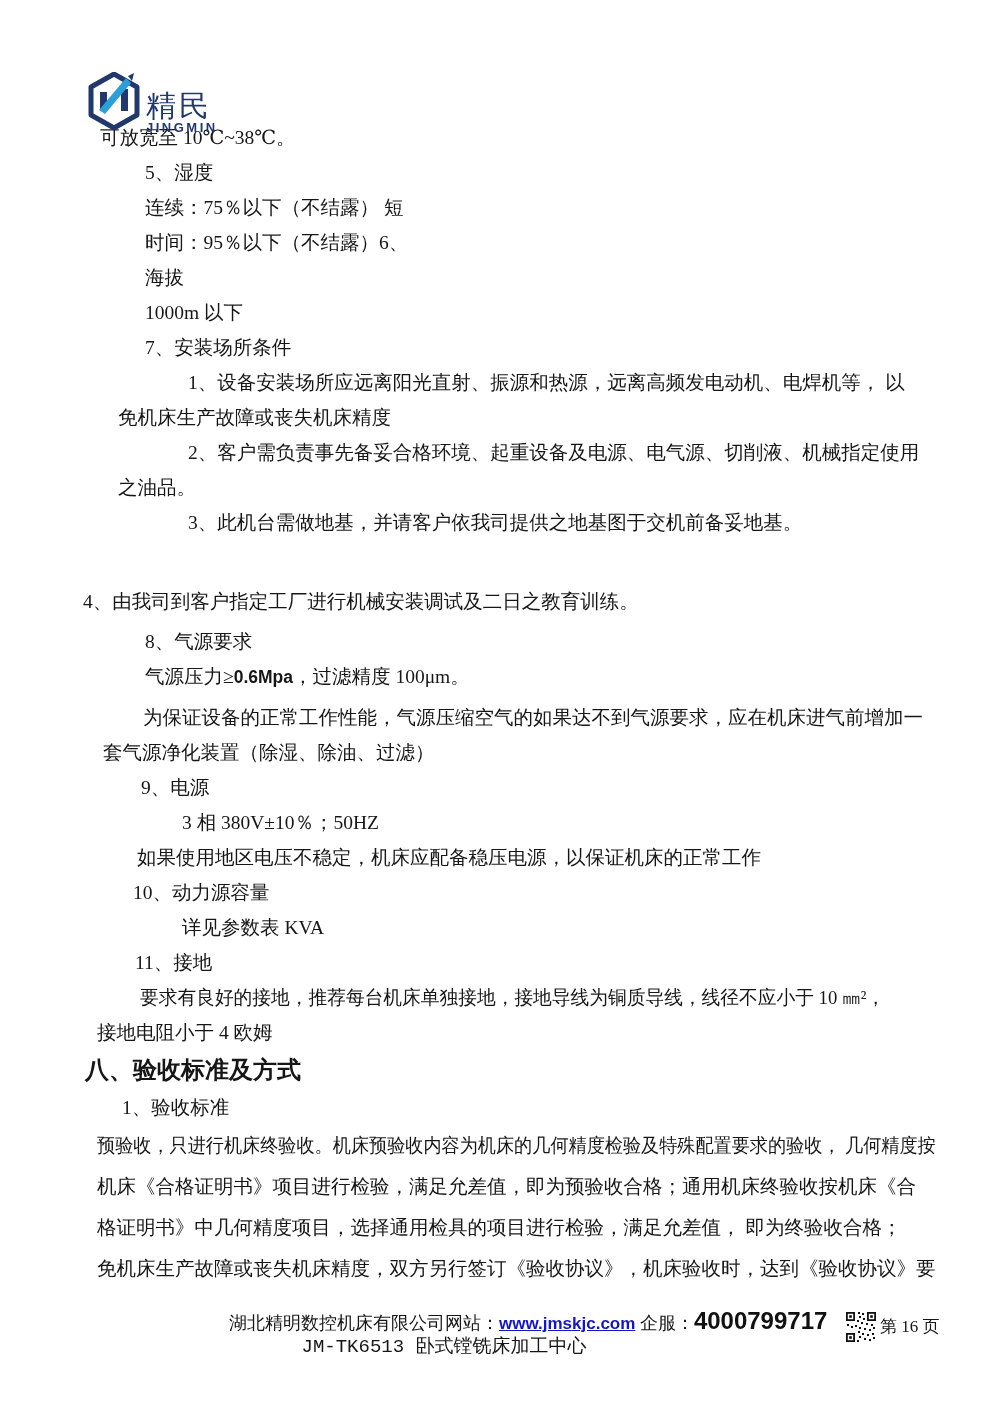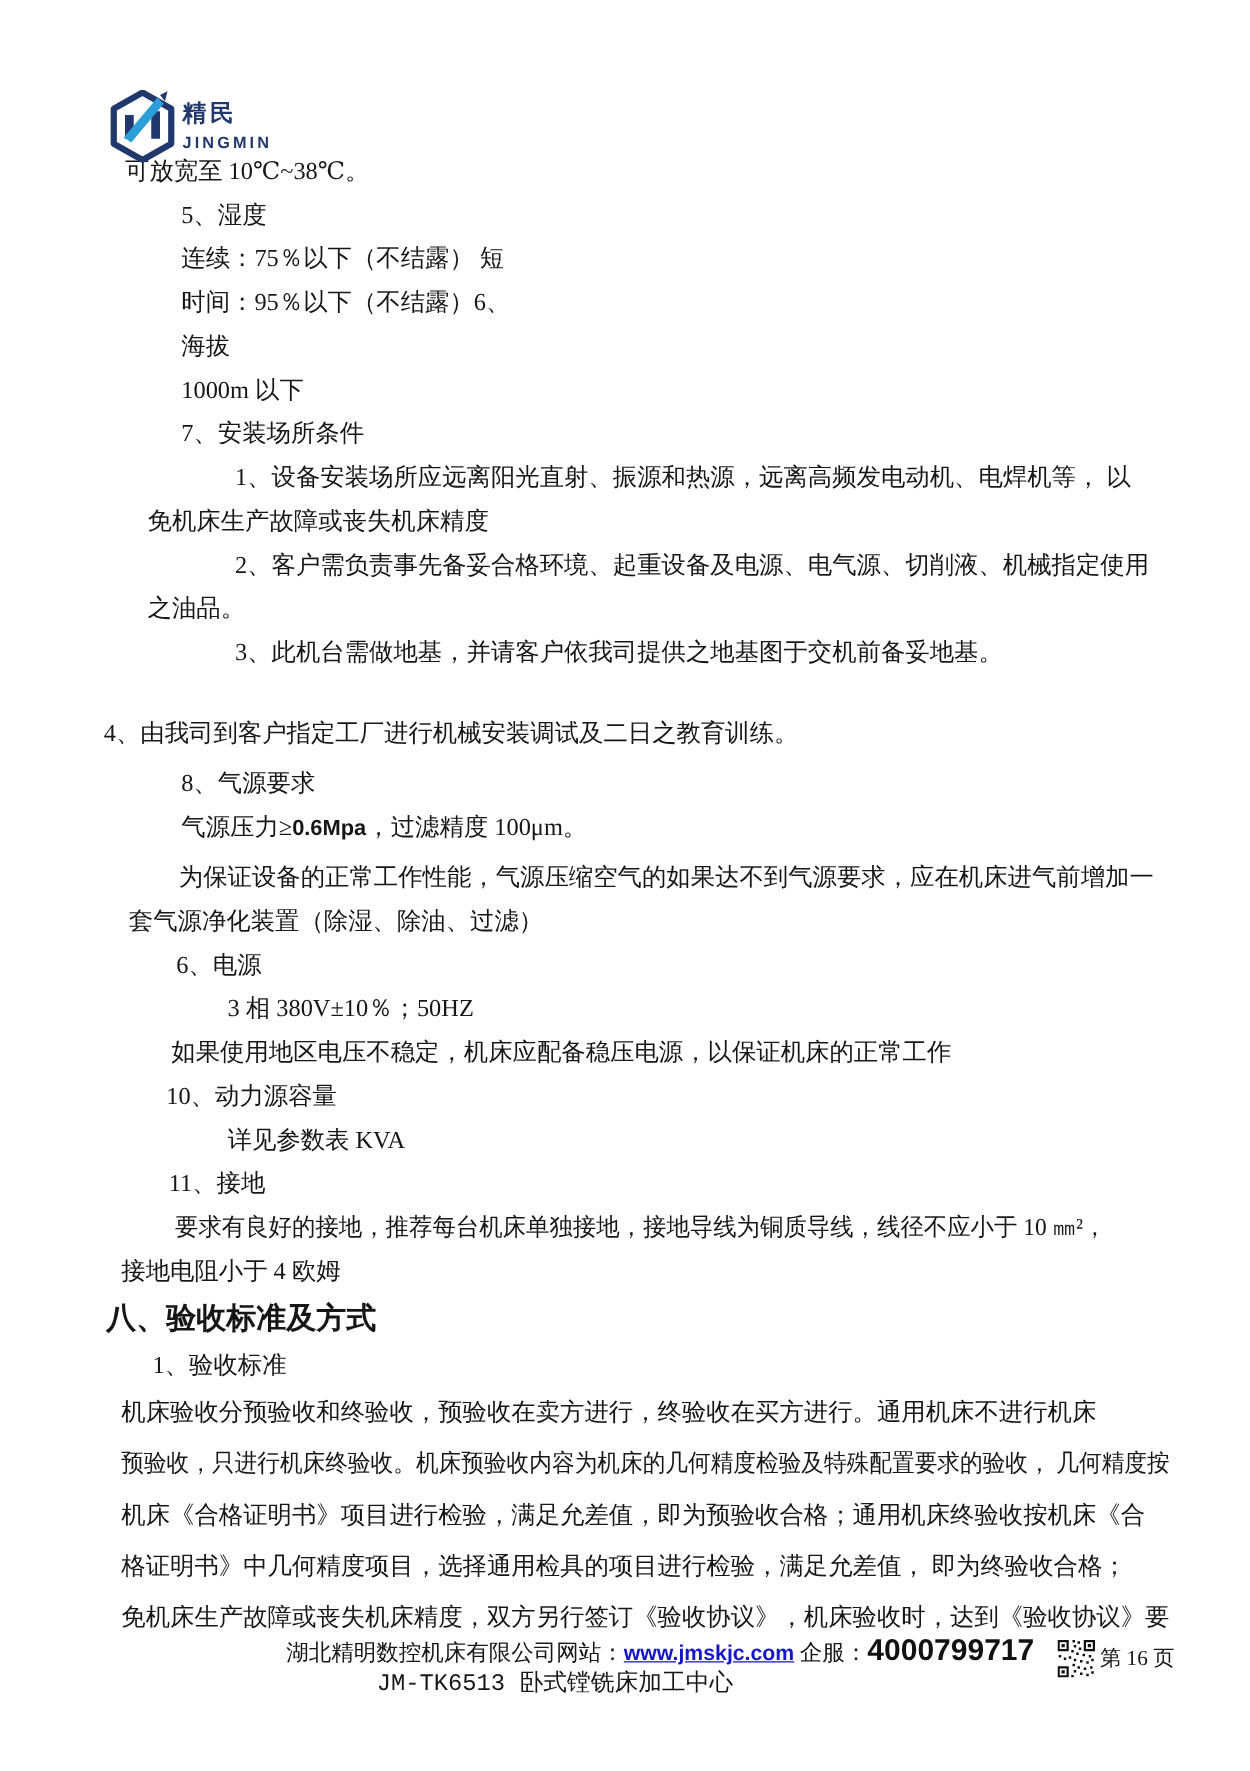--- a/index.html
+++ b/index.html
@@ -2,32 +2,32 @@
 <html><head>
 <meta charset="utf-8">
 <style>
   html,body{margin:0;padding:0;background:#ffffff;}
   .page{position:relative;width:1000px;height:1417px;background:#ffffff;color:#161616;
         font-family:"Liberation Serif","DejaVu Serif",serif;overflow:hidden;}
 
   
   .logo{position:absolute;top:72px;left:88px;display:flex;align-items:flex-start;}
   .logo-text{margin-left:6px;color:#21386d;font-family:"Liberation Sans","DejaVu Sans",sans-serif;}
-  .brand-cn{font-size:19px;font-weight:700;letter-spacing:3px;line-height:28px;margin-top:6px;}
+  .brand-cn{font-size:30px;font-weight:400;letter-spacing:3px;line-height:28px;margin-top:20px;}
   .brand-en{font-size:13px;font-weight:700;letter-spacing:2.5px;line-height:15px;}
 
   
   .content{padding-top:120px;}
   .ln{margin:0;white-space:nowrap;font-size:19.5px;line-height:35px;}
   .ml100{margin-left:100px}.ml145{margin-left:145px}.ml188{margin-left:188px}
   .ml138{margin-left:118px}.ml83{margin-left:83px}.ml143{margin-left:143px}
   .ml103{margin-left:103px}.ml141{margin-left:141px}.ml182{margin-left:182px}
   .ml137{margin-left:137px}.ml133{margin-left:133px}.ml135{margin-left:135px}
   .ml140{margin-left:140px}.ml97{margin-left:97px}.ml122{margin-left:122px}
-  .mt30{margin-top:30px}.mt5{margin-top:5px}
+  .mt30{margin-top:44px}.mt5{margin-top:5px}
   .squeeze{transform:scaleX(0.96);transform-origin:left top;}
   .sans-num{font-family:"Liberation Sans","DejaVu Sans",sans-serif;font-size:17.5px;font-weight:700;}
 
   .section-heading{margin:0 0 0 85px;font-size:24px;font-weight:700;line-height:40px;white-space:nowrap;}
   .acc .ln{line-height:41px;margin-left:97px;}
   .acc .squeeze{transform:scaleX(0.93);}
 
   
   .footer-line1{position:absolute;left:229px;top:1309px;font-size:18px;line-height:24px;white-space:nowrap;}
   .site-link{font-family:"Liberation Sans","DejaVu Sans",sans-serif;font-size:17px;font-weight:700;
@@ -70,34 +70,33 @@
     <p class="ln ml188">1、设备安装场所应远离阳光直射、振源和热源，远离高频发电动机、电焊机等， 以</p>
     <p class="ln ml138">免机床生产故障或丧失机床精度</p>
     <p class="ln ml188">2、客户需负责事先备妥合格环境、起重设备及电源、电气源、切削液、机械指定使用</p>
     <p class="ln ml138">之油品。</p>
     <p class="ln ml188">3、此机台需做地基，并请客户依我司提供之地基图于交机前备妥地基。</p>
     <p class="ln ml83 mt30">4、由我司到客户指定工厂进行机械安装调试及二日之教育训练。</p>
     <p class="ln ml145 mt5">8、气源要求</p>
     <p class="ln ml145"><span>气源压力≥</span><span class="sans-num">0.6Mpa</span><span>，过滤精度 100μm。</span></p>
     <p class="ln ml143 mt5">为保证设备的正常工作性能，气源压缩空气的如果达不到气源要求，应在机床进气前增加一</p>
     <p class="ln ml103">套气源净化装置（除湿、除油、过滤）</p>
-    <p class="ln ml141">6、电源</p>
+    <p class="ln ml141">9、电源</p>
     <p class="ln ml182">3 相 380V±10％；50HZ</p>
     <p class="ln ml137">如果使用地区电压不稳定，机床应配备稳压电源，以保证机床的正常工作</p>
     <p class="ln ml133">10、动力源容量</p>
     <p class="ln ml182">详见参数表 KVA</p>
     <p class="ln ml135">11、接地</p>
     <p class="ln ml140 squeeze">要求有良好的接地，推荐每台机床单独接地，接地导线为铜质导线，线径不应小于 10 ㎜²，</p>
     <p class="ln ml97">接地电阻小于 4 欧姆</p>
 
     <h2 class="section-heading">八、验收标准及方式</h2>
     <p class="ln ml122">1、验收标准</p>
 
     <div class="acc">
-      <p class="ln">机床验收分预验收和终验收，预验收在卖方进行，终验收在买方进行。通用机床不进行机床</p>
       <p class="ln squeeze">预验收，只进行机床终验收。机床预验收内容为机床的几何精度检验及特殊配置要求的验收， 几何精度按</p>
       <p class="ln">机床《合格证明书》项目进行检验，满足允差值，即为预验收合格；通用机床终验收按机床《合</p>
       <p class="ln">格证明书》中几何精度项目，选择通用检具的项目进行检验，满足允差值， 即为终验收合格；</p>
       <p class="ln">免机床生产故障或丧失机床精度，双方另行签订《验收协议》，机床验收时，达到《验收协议》要</p>
     </div>
   </div>
 
   <div class="footer-line1">
     <span>湖北精明数控机床有限公司网站：</span><a href="#" class="site-link">www.jmskjc.com</a><span> 企服：</span><span class="phone">4000799717</span>
   </div>

